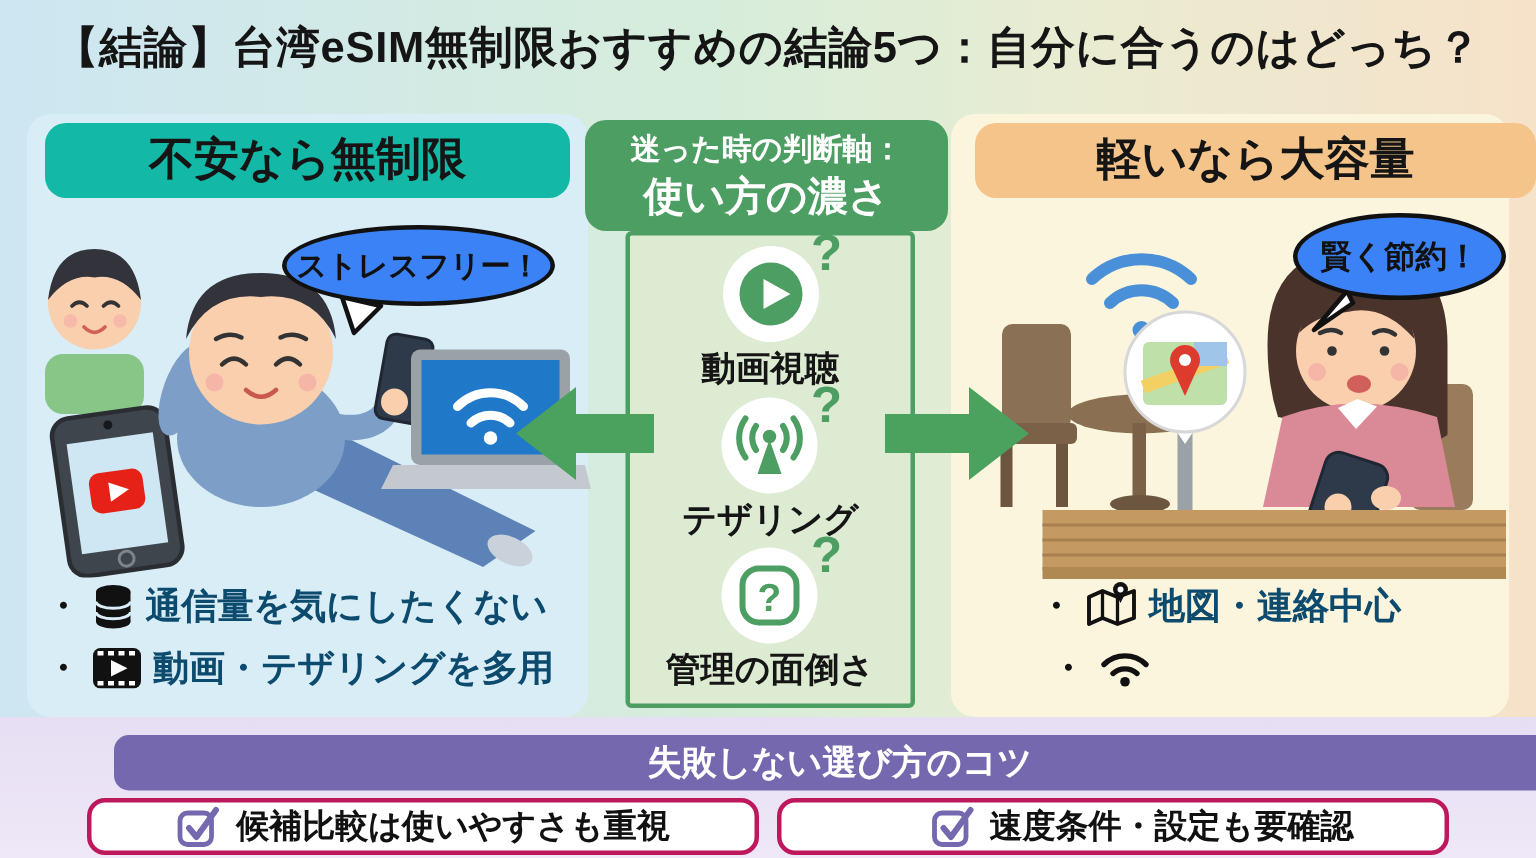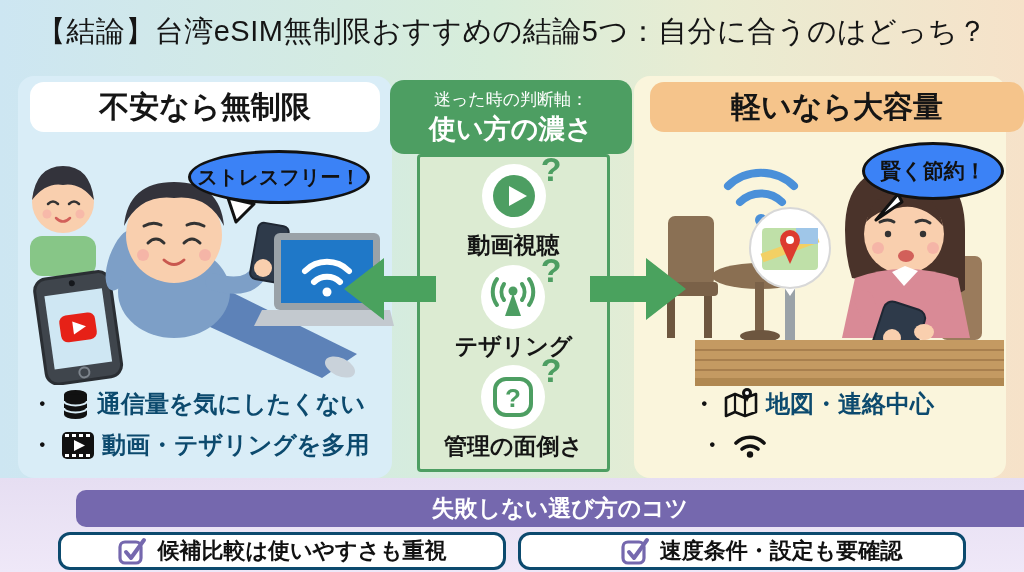--- a/index.html
+++ b/index.html
@@ -13,37 +13,37 @@
   .bg-top {
     left:0; top:0; width:1024px; height:478px;
     background:linear-gradient(90deg,#cde6f2 0%,#d7edda 48%,#e9ecd2 70%,#f6e2c9 100%);
   }
   .bg-bottom {
     left:0; top:478px; width:1024px; height:94px;
     background:linear-gradient(180deg,#e6def2 0%,#efe8f8 100%);
   }
   .title {
     left:0; top:12px; width:1024px; text-align:center;
-    font-size:29px; font-weight:normal; color:#151515; letter-spacing:0.5px;
+    font-size:29px; font-weight:bold; color:#151515; letter-spacing:0.5px;
   }
   .panel { border-radius:16px; }
   .left-panel  { left:18px;  top:76px; width:374px; height:402px; background:#d9edf7; }
   .right-panel { left:634px; top:76px; width:372px; height:402px; background:#faf5dc; }
   .pill {
     border-radius:14px; text-align:center; line-height:50px; height:50px;
     font-size:30px; font-weight:bold; color:#151515;
   }
-  .left-pill  { left:30px;  top:82px; width:350px; background:#ffffff; }
+  .left-pill  { left:30px;  top:82px; width:350px; background:#14b8a6; }
   .right-pill { left:650px; top:82px; width:374px; background:#f5c48b; }
   .center-header {
     left:390px; top:80px; width:242px; height:74px; border-radius:14px;
     background:#4d9e62; color:#fff; display:flex; flex-direction:column;
     align-items:center; justify-content:center; z-index:4;
   }
-  .center-header .l1 { font-size:17px; font-weight:normal; }
+  .center-header .l1 { font-size:20px; font-weight:bold; }
   .center-header .l2 { font-size:27px; font-weight:bold; }
   .center-body {
     left:417px; top:154px; width:193px; height:318px;
     background:#dcebd2; border:3px solid #4d9e62; border-radius:4px;
     display:flex; flex-direction:column; align-items:center; justify-content:space-evenly;
     z-index:3; padding:4px 0;
   }
   .axis-item { display:flex; flex-direction:column; align-items:center; }
   .icon-circle {
     position:relative; width:64px; height:64px; border-radius:50%;
@@ -69,21 +69,21 @@
   .bullet-row { display:flex; align-items:center; gap:8px; }
   .bullet-marker { font-size:24px; font-weight:bold; color:#111; }
   .bullet-text { font-size:24px; font-weight:bold; color:#0c4a6e; white-space:nowrap; }
   .footer-bar {
     left:28px; top:490px; width:968px; height:37px; border-radius:10px;
     background:#7568ae; color:#fff; font-size:23px; font-weight:bold;
     display:flex; align-items:center; justify-content:center;margin-left:48px;
   }
   .footer-box {
     top:532px; width:448px; height:38px; background:#fff;
-    border:3px solid #0c4a6e; border-radius:12px;
+    border:3px solid #be185d; border-radius:12px;
     display:flex; align-items:center; justify-content:center; gap:10px;
     font-size:22px; font-weight:bold; color:#111;
   }
   .footer-box-1 { left:58px; }
   .footer-box-2 { left:518px;padding-left:38px; }
   .illu { z-index:2; }
 </style>
 </head>
 <body>
 

